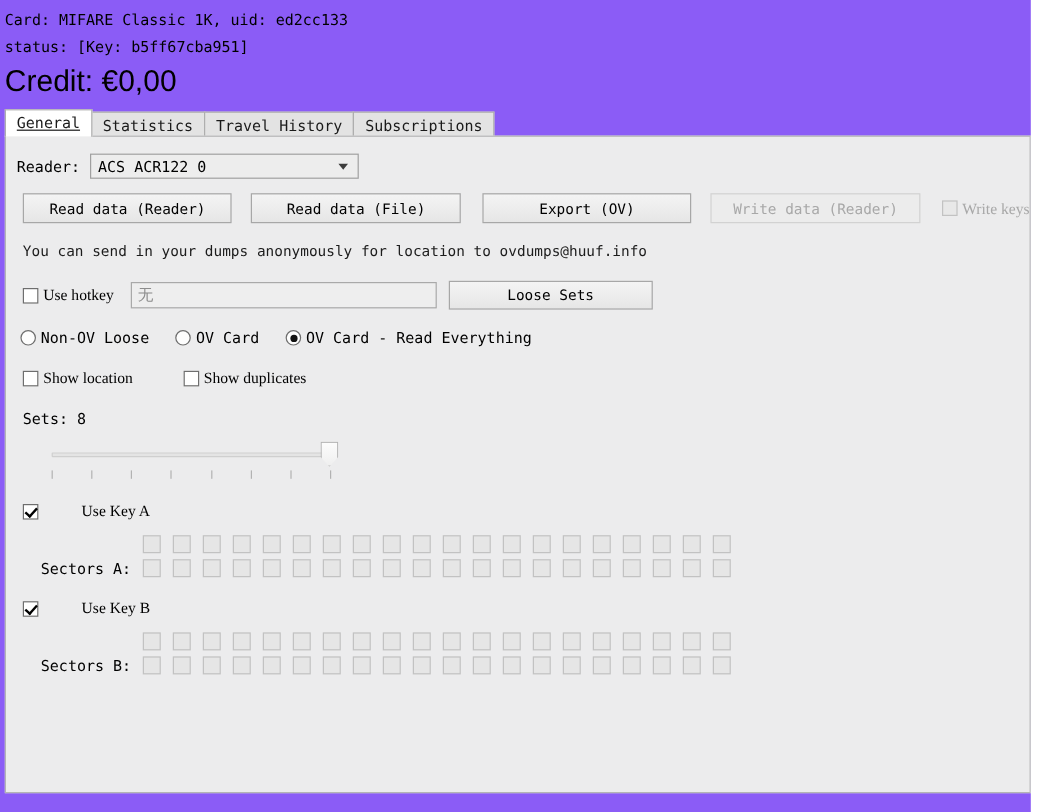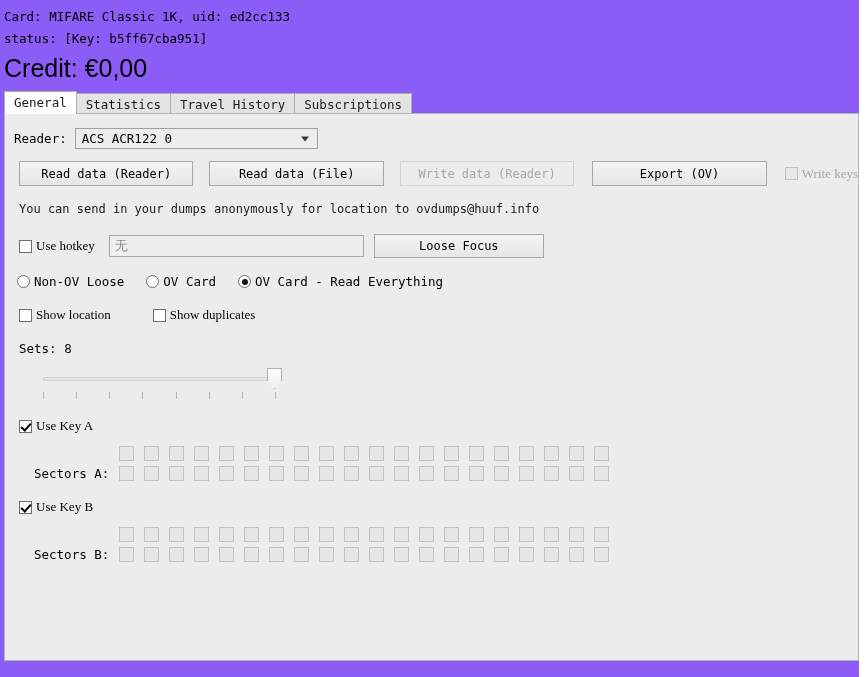--- a/index.html
+++ b/index.html
@@ -71,20 +71,21 @@
     white-space: pre;
     user-select: none;
   }
   .tab.active {
     background: #ffffff;
     height: 23px;
     line-height: 22px;
     border-color: #aeaeae;
     position: relative;
     z-index: 3;
+    text-decoration: underline;
   }
   
   .panel {
     position: relative;
     margin-left: 4px;
     margin-right: 7px;
     height: 548px;
     background: #ececed;
     border: 1px solid #b4b4b4;
     border-top: 1px solid #b4b4b4;
@@ -100,21 +101,21 @@
   
   .reader-row { margin: 14px 0 0 9px; }
   .lbl {
     font-family: "DejaVu Sans Mono", "Liberation Mono", monospace;
     font-size: 12.5px;
     color: #000;
     white-space: pre;
   }
   .combo {
     position: relative;
-    width: 243px;
+    width: 224px;
     height: 21px;
     margin-left: 8px;
     background: #ededed;
     border: 1px solid #a0a0a0;
     box-sizing: border-box;
     display: flex;
     align-items: center;
     padding-left: 6px;
     font-family: "DejaVu Sans Mono", "Liberation Mono", monospace;
     font-size: 12.5px;
@@ -292,21 +293,21 @@
     height: 7px;
   }
   .slider-ticks i {
     position: absolute;
     top: 0;
     width: 1px;
     height: 7px;
     background: #b2b2b2;
   }
   
-  .key-row { margin: 14px 0 0 14px; }
+  .key-row { margin: 14px 0 0 14px; gap: 32px; }
   .sectors {
     display: flex;
     align-items: flex-end;
     margin: 12px 0 0 29px;
   }
   .sectors .slabel {
     font-family: "DejaVu Sans Mono", "Liberation Mono", monospace;
     font-size: 12.5px;
     color: #000;
     white-space: pre;
@@ -360,38 +361,38 @@
       <span class="lbl">Reader:</span>
       <div class="combo">
         <span>ACS ACR122 0</span>
         <span class="arrow"></span>
       </div>
     </div>
 
     <div class="row btn-row">
       <div class="btn btn-read-reader">Read data (Reader)</div>
       <div class="btn btn-read-file">Read data (File)</div>
+      <div class="btn btn-export">Export (OV)</div>
       <div class="btn btn-write-reader disabled">Write data (Reader)</div>
-      <div class="btn btn-export">Export (OV)</div>
       <div class="cbitem" style="margin-left:18px;">
         <span class="cb dis"></span>
         <span class="cb-lbl dis">Write keys</span>
       </div>
     </div>
 
 
     <div class="note">You can send in your dumps anonymously for location to ovdumps@huuf.info</div>
 
     <div class="row hotkey-row">
       <span class="cb"></span>
       <span class="cb-lbl">Use hotkey</span>
       <div class="txt">
         <span>无</span>
       </div>
-      <div class="btn btn-loose">Loose Focus</div>
+      <div class="btn btn-loose">Loose Sets</div>
     </div>
 
     <div class="row radio-row">
       <div class="radio-item">
         <span class="rb"></span>
         <span class="rb-lbl">Non-OV Loose</span>
       </div>
       <div class="radio-item">
         <span class="rb"></span>
         <span class="rb-lbl">OV Card</span>

